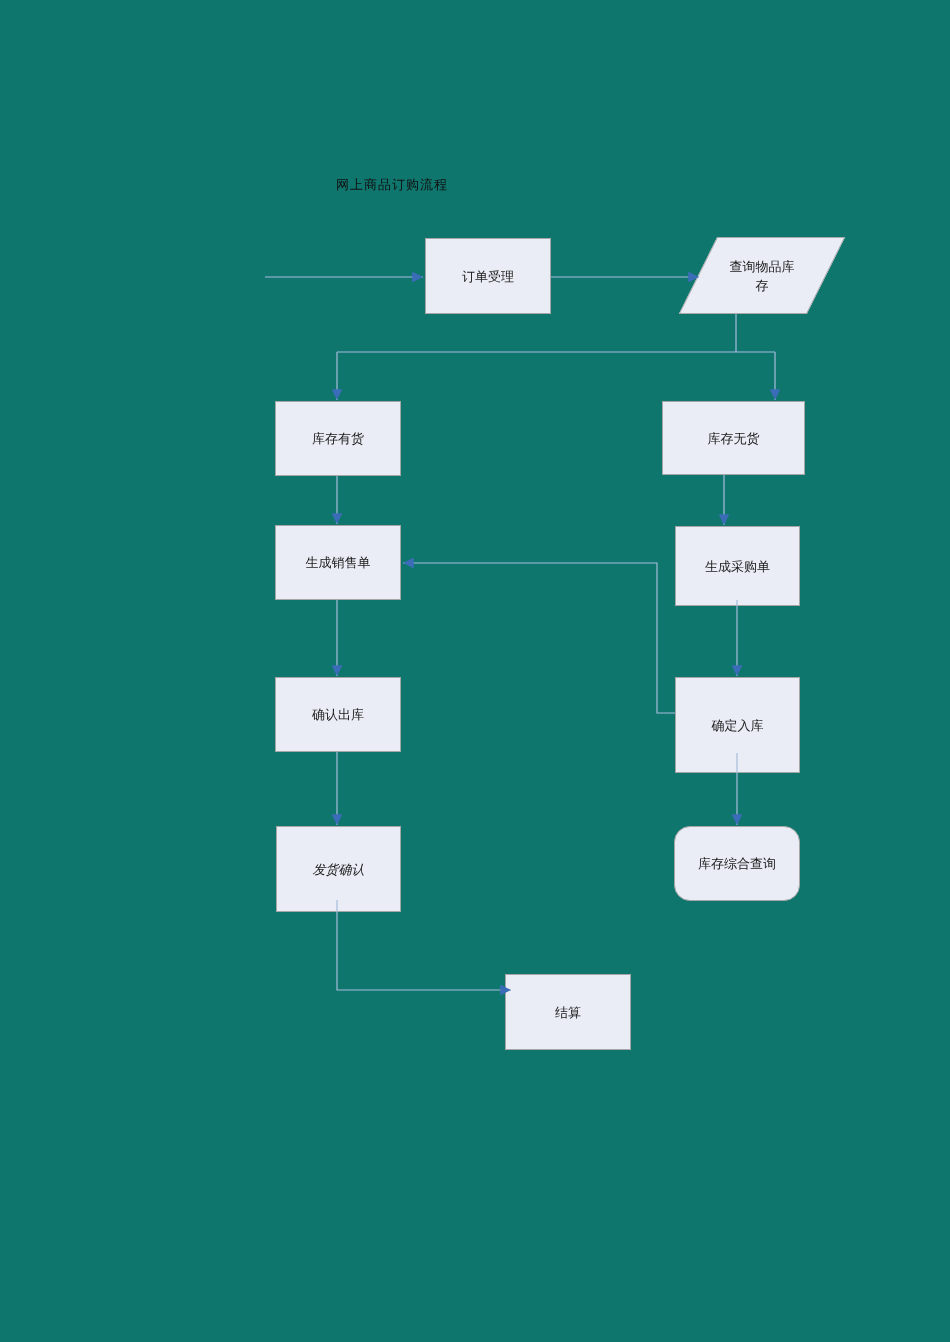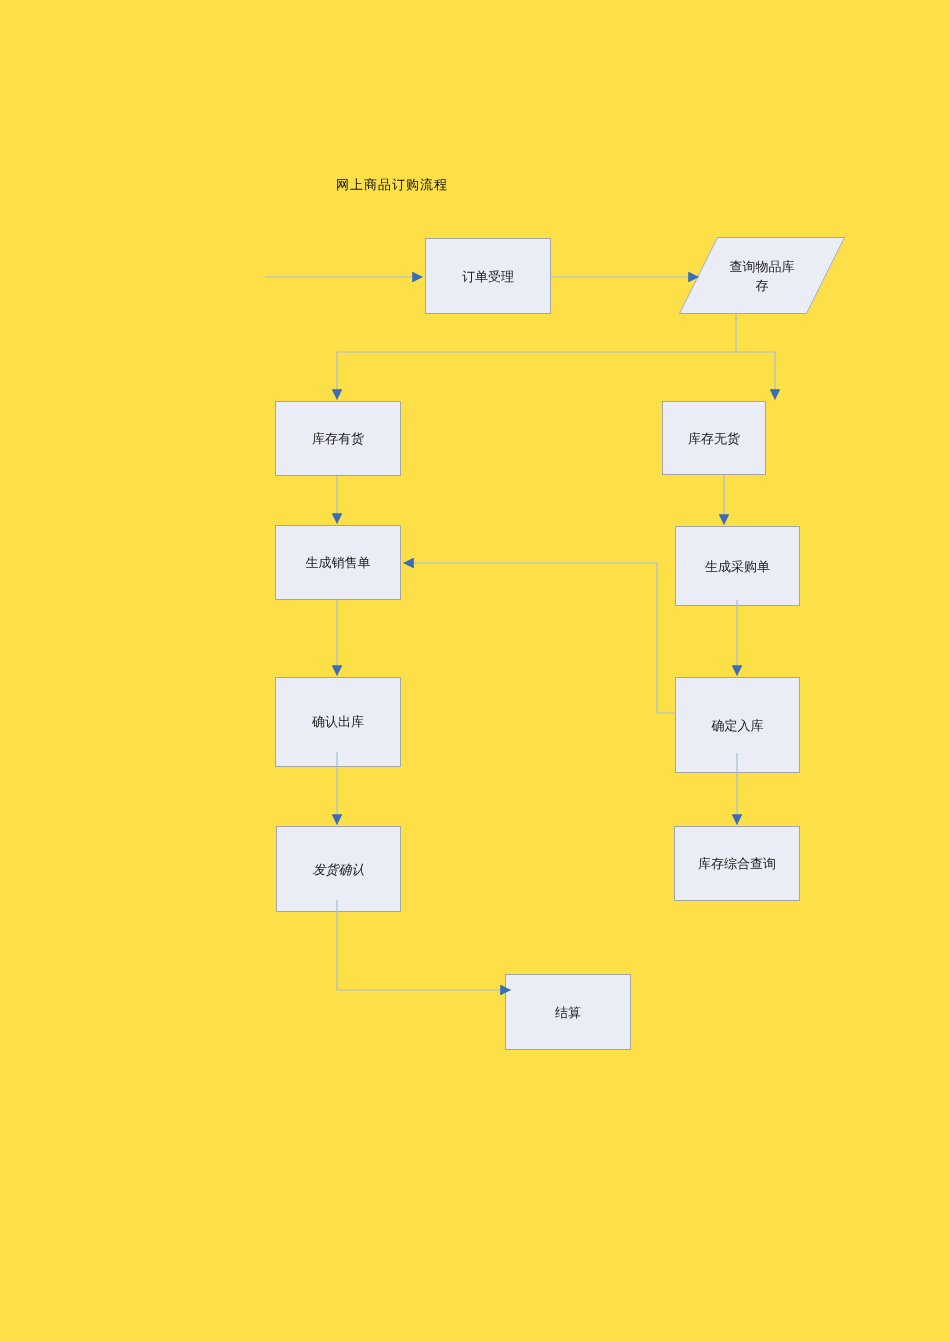--- a/index.html
+++ b/index.html
@@ -1,19 +1,19 @@
 <!DOCTYPE html>
 <html><head>
 <meta charset="utf-8">
 <style>
   html,body{margin:0;padding:0;background:#fff;}
   .canvas{
     position:relative;
     width:950px;height:1342px;
-    background:#fde047;
+    background:#0f766e;
     font-family:"Liberation Sans","DejaVu Sans",sans-serif;
     color:#1a1a1a;
     overflow:hidden;
   }
   .diagram-title{
     position:absolute;
     left:336px;top:176px;
     font-size:13px;
     letter-spacing:1px;
     color:#111;
@@ -66,45 +66,45 @@
 
   <div class="node para" style="left:680px;top:237px;width:164px;height:77px;">
     <div class="para-bg" style="left:18px;width:128px;"></div>
     <div class="label w70">查询物品库存</div>
   </div>
 
   <div class="node rect" style="left:275px;top:401px;width:126px;height:75px;">
     <div class="label">库存有货</div>
   </div>
 
-  <div class="node rect" style="left:662px;top:401px;width:104px;height:74px;">
+  <div class="node rect" style="left:662px;top:401px;width:143px;height:74px;">
     <div class="label">库存无货</div>
   </div>
 
   <div class="node rect" style="left:275px;top:525px;width:126px;height:75px;">
     <div class="label">生成销售单</div>
   </div>
 
   <div class="node rect" style="left:675px;top:526px;width:125px;height:80px;">
     <div class="label">生成采购单</div>
   </div>
 
-  <div class="node rect" style="left:275px;top:677px;width:126px;height:90px;font-family:Liberation Mono, monospace;">
+  <div class="node rect" style="left:275px;top:677px;width:126px;height:75px;">
     <div class="label">确认出库</div>
   </div>
 
   <div class="node rect" style="left:675px;top:677px;width:125px;height:96px;">
     <div class="label">确定入库</div>
   </div>
 
   <div class="node rect" style="left:276px;top:826px;width:125px;height:86px;font-style:italic;">
     <div class="label">发货确认</div>
   </div>
 
-  <div class="node rect" style="left:674px;top:826px;width:126px;height:75px;">
+  <div class="node rect" style="left:674px;top:826px;width:126px;height:75px;border-radius:16px;">
     <div class="label">库存综合查询</div>
   </div>
 
   <div class="node rect" style="left:505px;top:974px;width:126px;height:76px;">
     <div class="label">结算</div>
   </div>
 
   <svg class="wires" width="950" height="1342" viewBox="0 0 950 1342">
     <defs>
       <marker id="arrow" markerWidth="10" markerHeight="9" refX="9" refY="4.5" orient="auto">

